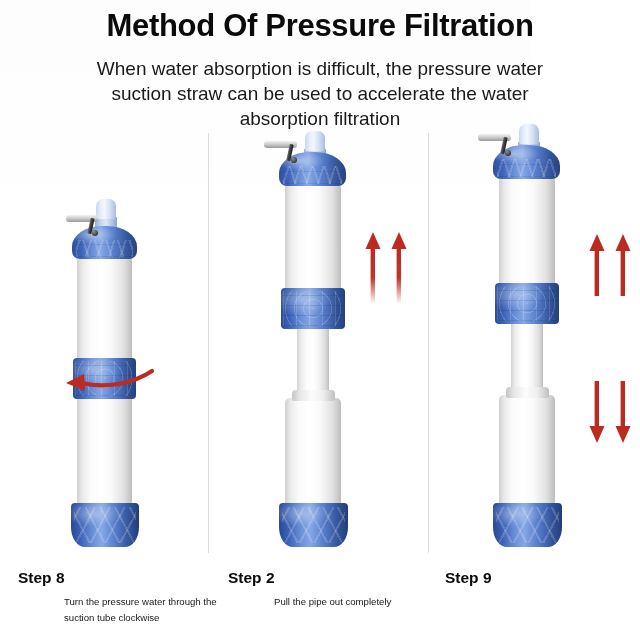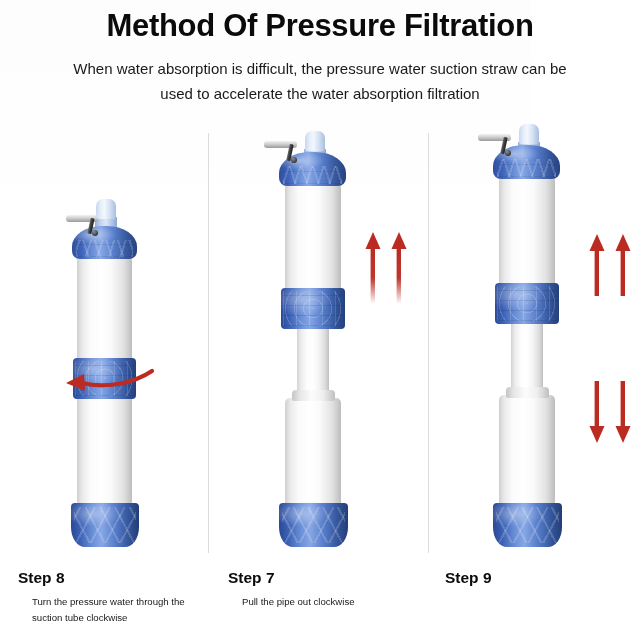--- a/index.html
+++ b/index.html
@@ -31,21 +31,21 @@
     letter-spacing: -0.3px;
     color: #0b0b0b;
     font-family: "Liberation Sans", sans-serif;
   }
   .subtitle {
     position: absolute;
     top: 56px;
     left: 68px;
     width: 504px;
     text-align: center;
-    font-size: 15px;
+    font-size: 19px;
     line-height: 25px;
     color: #1a1a1a;
   }
 
   
   .divider {
     position: absolute;
     top: 133px;
     width: 1px;
     height: 420px;
@@ -59,20 +59,21 @@
     position: absolute;
     font-size: 15.5px;
     font-weight: bold;
     color: #0b0b0b;
   }
   .step-body {
     position: absolute;
     font-size: 9.6px;
     line-height: 15.5px;
     color: #181818;
+    margin-left: 32px;
   }
 
   #step1-head { left: 18px;  top: 569px; }
   #step1-body { left: 32px;  top: 594px; width: 172px; }
   #step2-head { left: 228px; top: 569px; }
   #step2-body { left: 242px; top: 594px; width: 180px; }
   #step3-head { left: 445px; top: 569px; }
   #step3-body { left: 450px; top: 594px; width: 190px; }
 
   
@@ -335,18 +336,18 @@
     </svg>
     <svg class="arrow-svg" style="left:615px; top:381px;" width="16" height="62" viewBox="0 0 16 62">
       <rect x="5.6" y="0" width="4.4" height="48" fill="#bb2b22"></rect>
       <path d="M8,62 L15.5,45 L0.5,45 Z" fill="#bb2b22"></path>
     </svg>
   </div>
 
   <div class="step-head" id="step1-head">Step 8</div>
   <div class="step-body" id="step1-body">Turn the pressure water through the suction tube clockwise</div>
 
-  <div class="step-head" id="step2-head">Step 7</div>
-  <div class="step-body" id="step2-body">Pull the pipe out clockwise</div>
+  <div class="step-head" id="step2-head">Step 2</div>
+  <div class="step-body" id="step2-body">Pull the pipe out completely</div>
 
   <div class="step-head" id="step3-head">Step 9</div>
 
 </div>
 
 </body></html>

